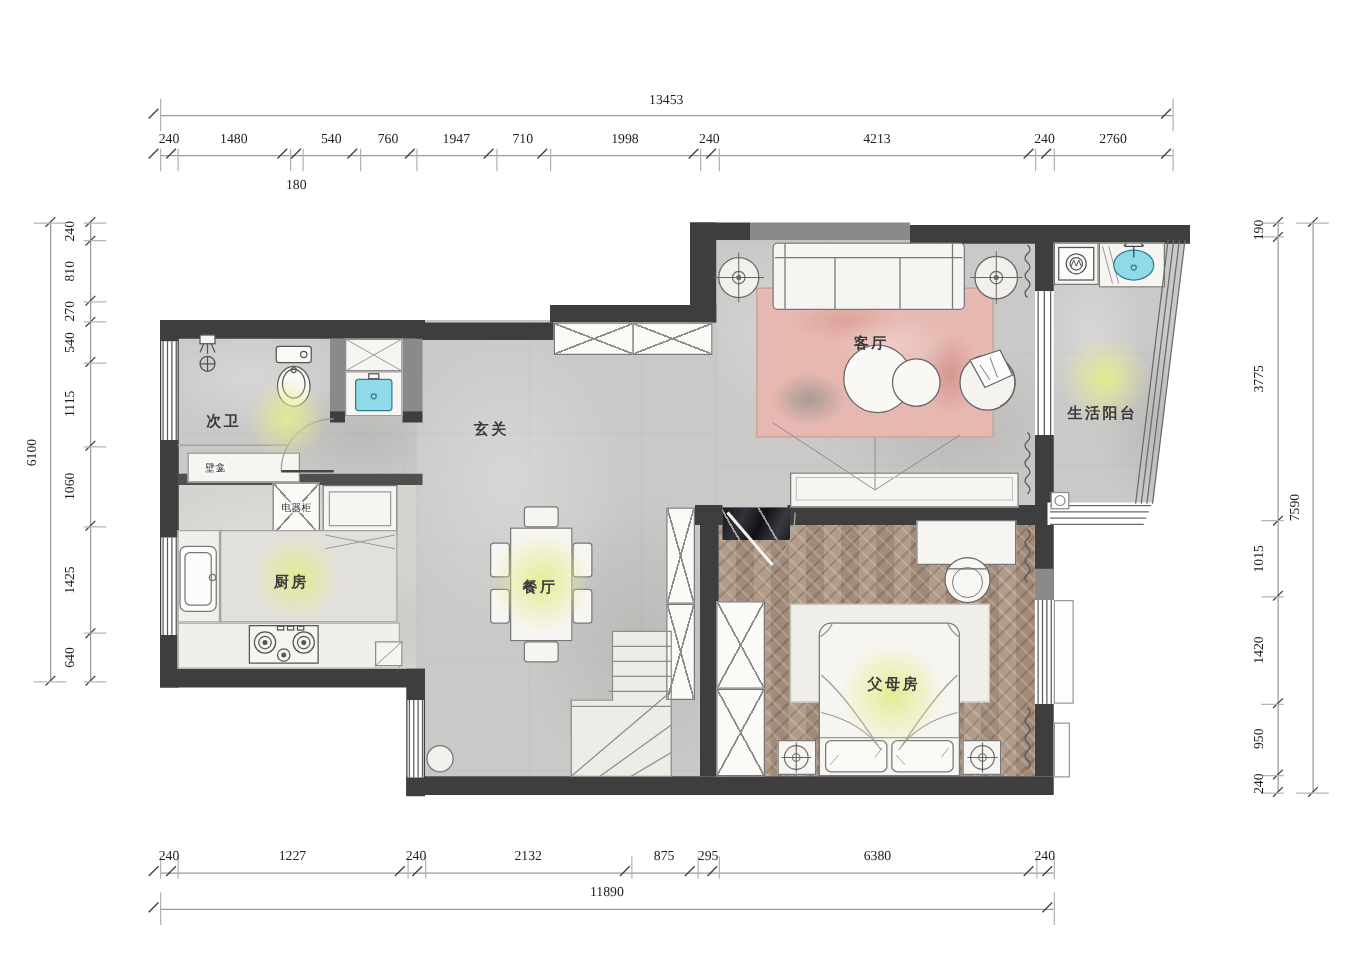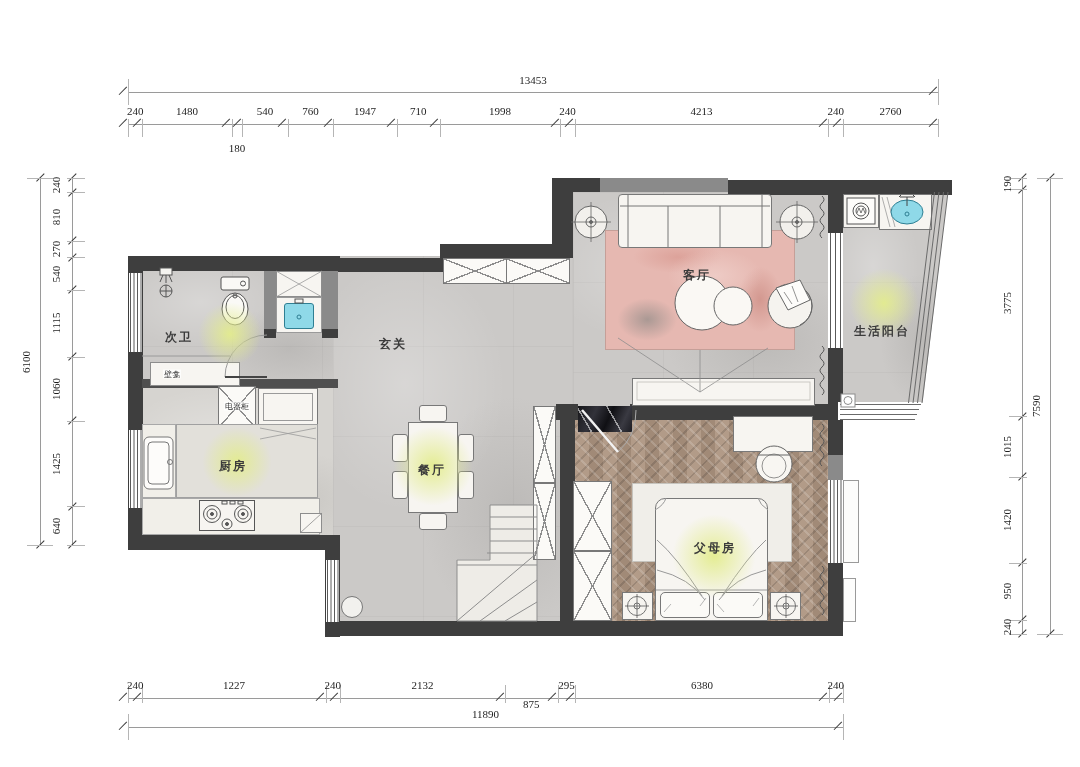--- a/index.html
+++ b/index.html
@@ -373,21 +373,21 @@
       <div class="tick" style="left: 569.901px; top: 697.3px; width: 11px; height: 1.4px;"></div>
       <div class="ext" style="left: 575.401px; top: 685px; width: 1px; height: 18px;"></div>
       <div class="tick" style="left: 823.068px; top: 697.3px; width: 11px; height: 1.4px;"></div>
       <div class="ext" style="left: 828.568px; top: 685px; width: 1px; height: 18px;"></div>
       <div class="tick" style="left: 837.5px; top: 697.3px; width: 11px; height: 1.4px;"></div>
       <div class="ext" style="left: 843px; top: 685px; width: 1px; height: 18px;"></div>
       <div class="dlabel" style="left: 135.216px; top: 685px;">240</div>
       <div class="dlabel" style="left: 233.987px; top: 685px;">1227</div>
       <div class="dlabel" style="left: 332.758px; top: 685px;">240</div>
       <div class="dlabel" style="left: 422.509px; top: 685px;">2132</div>
-      <div class="dlabel" style="left: 531.353px; top: 685px; margin-top: 19px;">875</div>
+      <div class="dlabel" style="left: 531.353px; top: 685px;">875</div>
       <div class="dlabel" style="left: 566.531px; top: 685px;">295</div>
       <div class="dlabel" style="left: 701.984px; top: 685px;">6380</div>
       <div class="dlabel" style="left: 835.784px; top: 685px;">240</div>
       <div class="dline" style="left: 72px; top: 178px; width: 1px; height: 367px;"></div>
       <div class="tick" style="left: 66.5px; top: 177.3px; width: 11px; height: 1.4px; transform: translate(0px, 0px) rotate(-45deg);"></div>
       <div class="ext" style="left: 67px; top: 178px; width: 18px; height: 1px;"></div>
       <div class="tick" style="left: 66.5px; top: 191.739px; width: 11px; height: 1.4px; transform: translate(0px, 0px) rotate(-45deg);"></div>
       <div class="ext" style="left: 67px; top: 192.439px; width: 18px; height: 1px;"></div>
       <div class="tick" style="left: 66.5px; top: 240.472px; width: 11px; height: 1.4px; transform: translate(0px, 0px) rotate(-45deg);"></div>
       <div class="ext" style="left: 67px; top: 241.172px; width: 18px; height: 1px;"></div>

